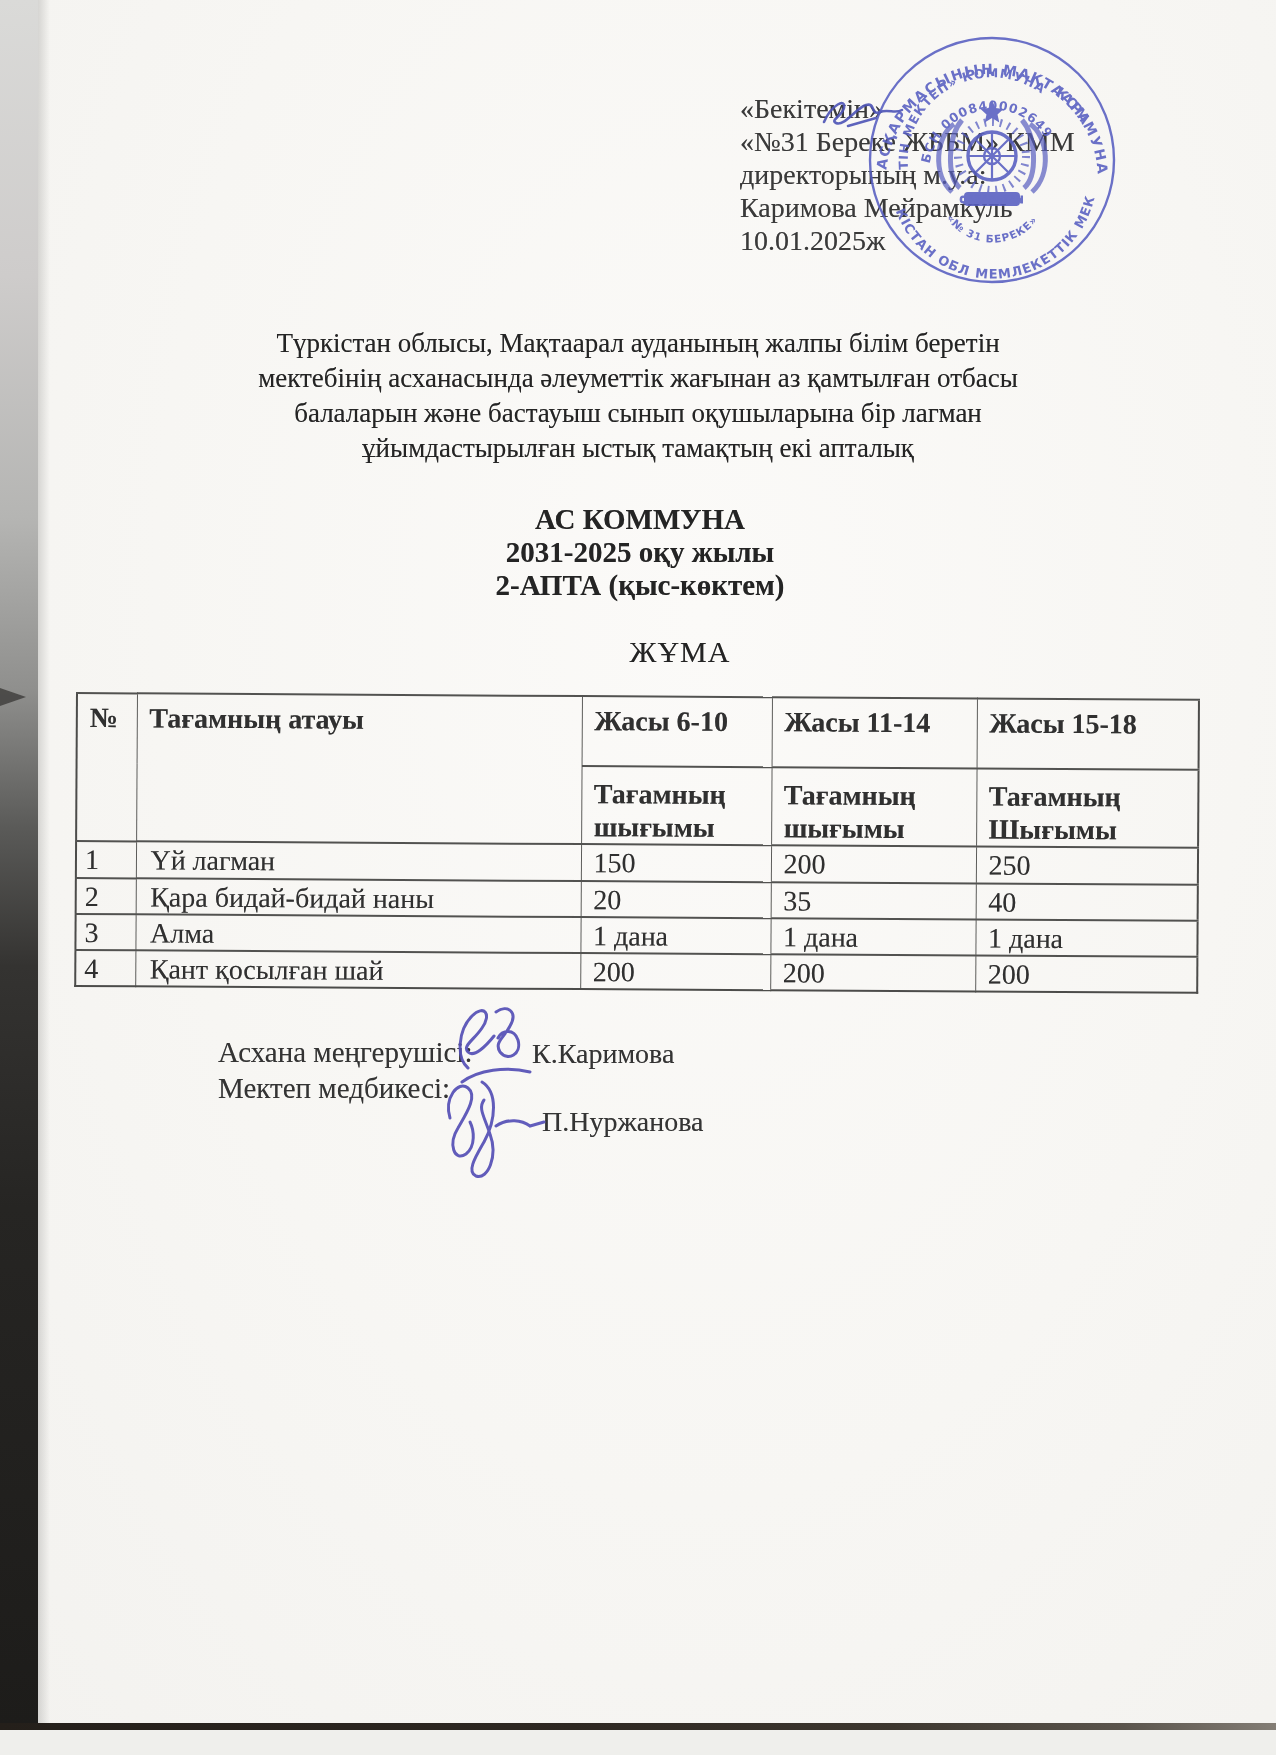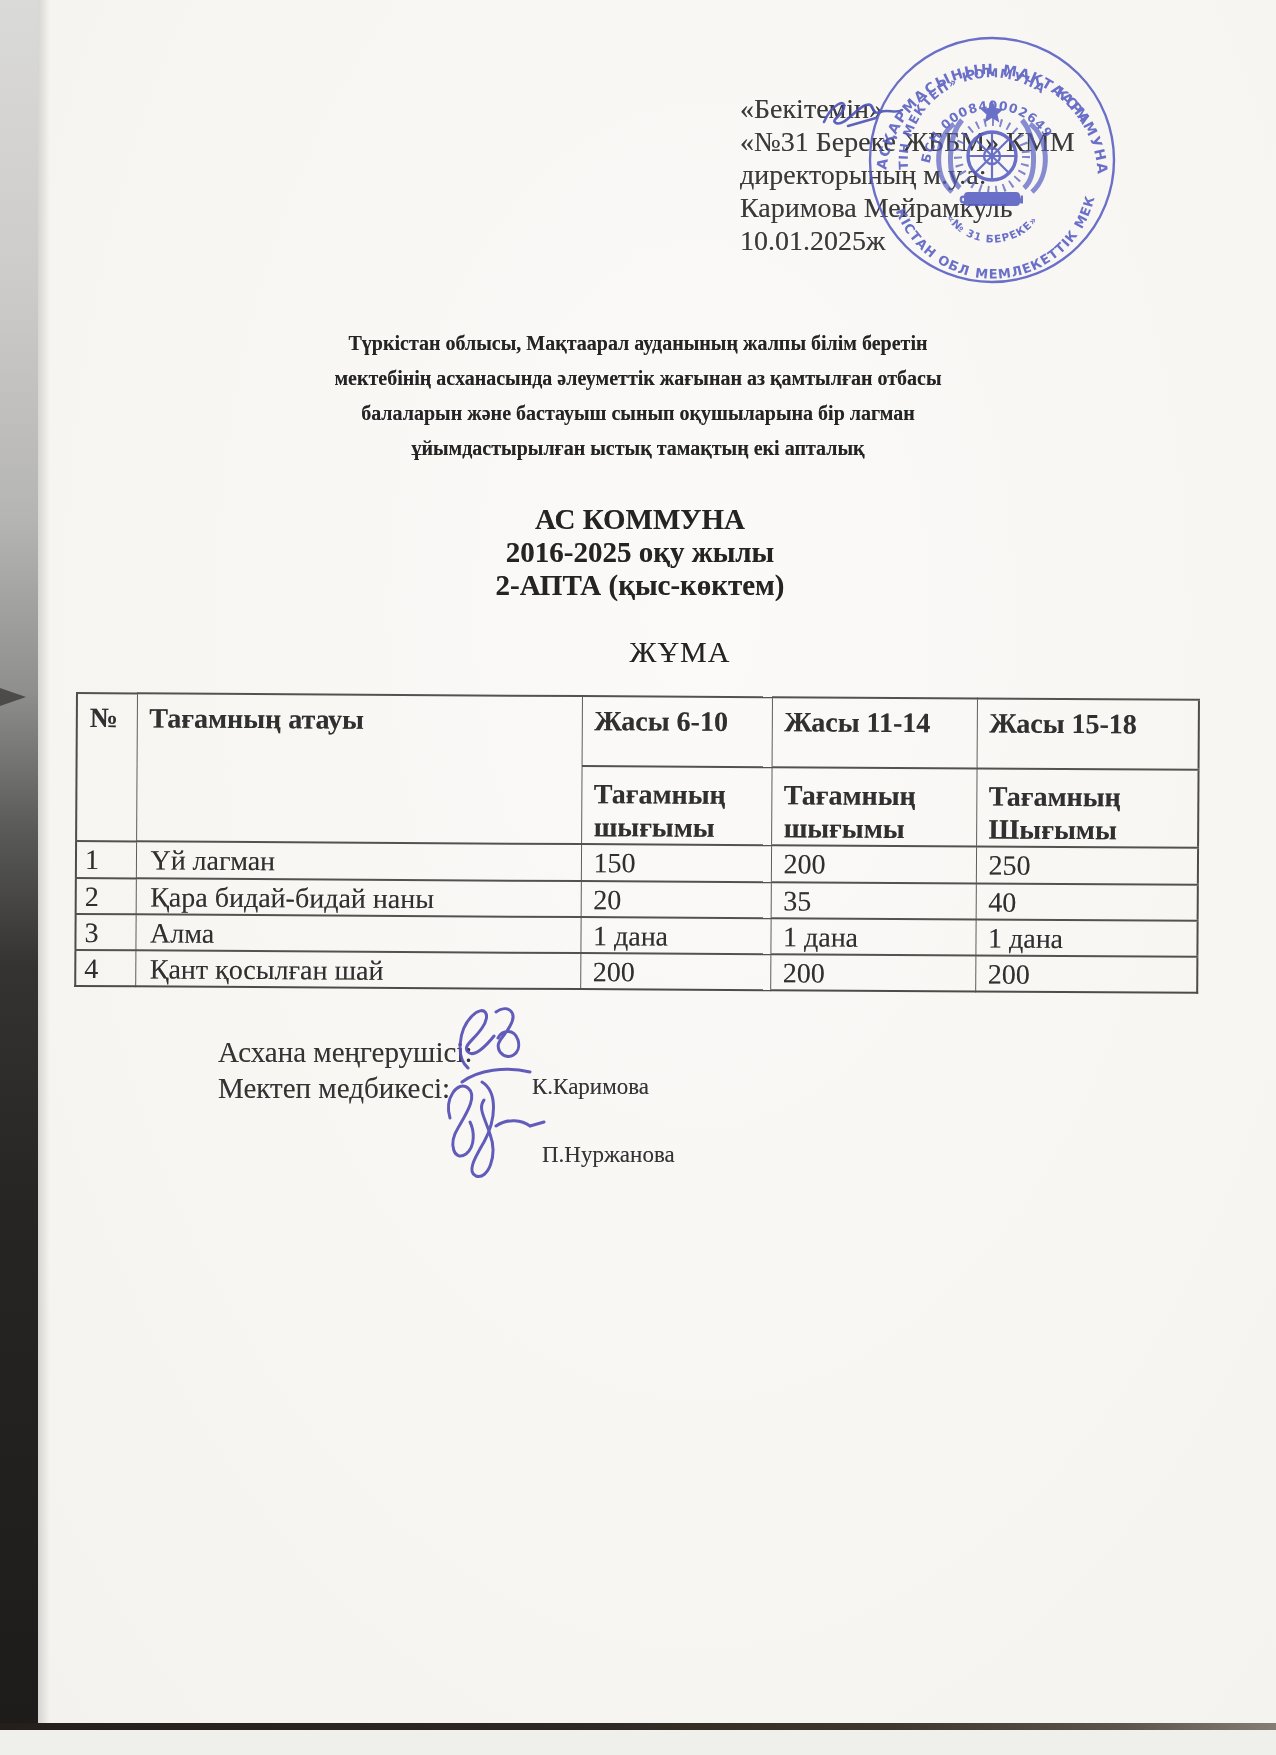--- a/index.html
+++ b/index.html
@@ -34,21 +34,21 @@
   }
   
   .approval{ position:absolute; left:740px; top:92px; z-index:2; }
   .approval div{ white-space:nowrap; font-size:28px; line-height:33px; color:#3a3a3a; }
   .hand-mark{ position:absolute; left:818px; top:92px; z-index:3; }
   
   .stamp{ position:absolute; left:858px; top:28px; z-index:4; opacity:.88; }
   .stamp text{ font-family:"DejaVu Sans",sans-serif; font-weight:700; fill:#575ec1; }
   
   .title{ position:absolute; left:148px; top:326px; width:980px; z-index:2; text-align:center; }
-  .title div{ white-space:nowrap; font-weight:700; font-size:20px; line-height:35px; color:#242424; }
+  .title div{ white-space:nowrap; font-weight:400; font-size:27px; line-height:35px; color:#242424; }
   .subtitle{ position:absolute; left:150px; top:503px; width:980px; z-index:2; text-align:center; }
   .subtitle div{ white-space:nowrap; font-weight:700; font-size:29px; line-height:33px; color:#242424; }
   .day{ position:absolute; left:190px; top:635px; width:980px; z-index:2; text-align:center;
         font-weight:400; font-size:30px; letter-spacing:1px; color:#242424; }
   
   .tablewrap{ position:absolute; left:76px; top:692px; z-index:2; transform:rotate(.35deg); transform-origin:0 0; }
   table.menu{ border-collapse:collapse; table-layout:fixed; width:1122px; }
   table.menu th, table.menu td{
     border:1.5px solid #5d5d5b; vertical-align:top; text-align:left;
     font-size:28px; color:#303030; overflow:hidden;
@@ -57,21 +57,21 @@
   table.menu tr{ border-top:2.2px solid #525250; }
   th.h1{ font-weight:700; padding:8px 4px 0 12px; font-size:27.5px; }
   th.hsub{ font-weight:700; padding:10px 4px 0 12px; line-height:33px; font-size:27.5px; }
   td.cnum{ padding:2px 0 0 8px; }
   td.cdish{ padding:2px 0 0 14px; }
   td.cval{ padding:2px 0 0 12px; }
   tr.hr1{ height:70px; } tr.hr2{ height:66px; }
   tr.r0{ height:37px; } tr.r1{ height:35px; } tr.r2{ height:36px; } tr.r3{ height:34px; }
   
   .sig-label{ position:absolute; z-index:2; font-size:29px; white-space:nowrap; color:#343434; }
-  .sig-name{ position:absolute; z-index:2; font-size:23px; white-space:nowrap; color:#343434;margin-top:36px; }
+  .sig-name{ position:absolute; z-index:2; font-size:28px; white-space:nowrap; color:#343434; }
   .sig-svg{ position:absolute; z-index:3; }
   .l1{ left:218px; top:1036px; } .n1{ left:532px; top:1038px; }
   .l2{ left:218px; top:1072px; } .n2{ left:542px; top:1106px; }
   .s1{ left:438px; top:1002px; } .s2{ left:424px; top:1070px; }
 </style>
 </head>
 <body>
 
 <div class="canvas">
 
@@ -142,21 +142,21 @@
 
   <div class="title txt">
     <div>Түркістан облысы, Мақтаарал ауданының жалпы білім беретін</div>
     <div>мектебінің асханасында әлеуметтік жағынан аз қамтылған отбасы</div>
     <div>балаларын және бастауыш сынып оқушыларына бір лагман</div>
     <div>ұйымдастырылған ыстық тамақтың екі апталық</div>
   </div>
 
   <div class="subtitle txt">
     <div>АС КОММУНА</div>
-    <div>2016-2025 оқу жылы</div>
+    <div>2031-2025 оқу жылы</div>
     <div>2-АПТА (қыс-көктем)</div>
   </div>
 
   <div class="day txt">ЖҰМА</div>
 
   <div class="tablewrap">
     <table class="menu txt">
       <colgroup>
         <col style="width:60px">
           <col style="width:445px">

